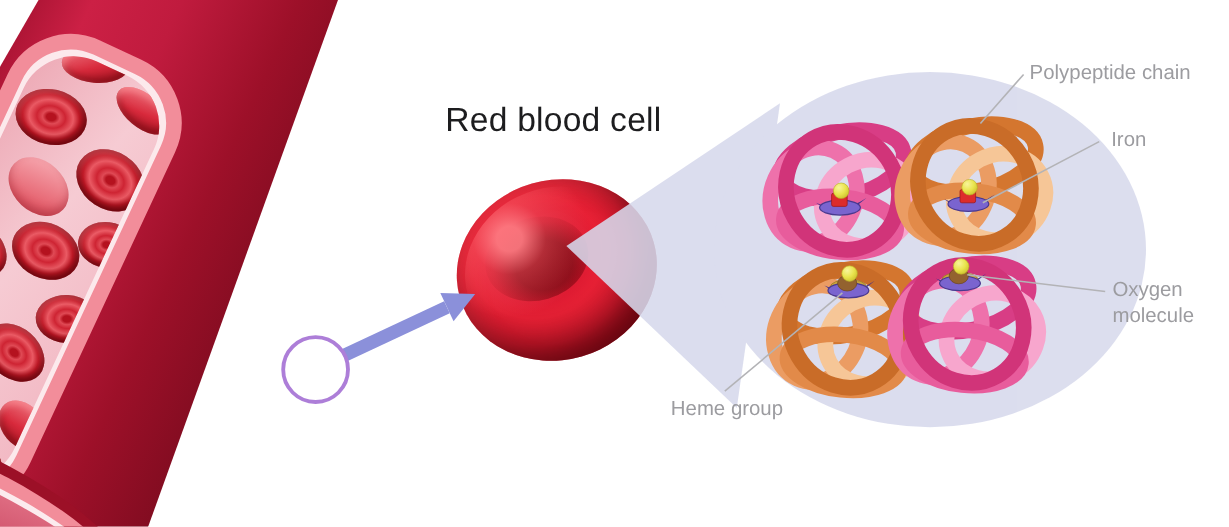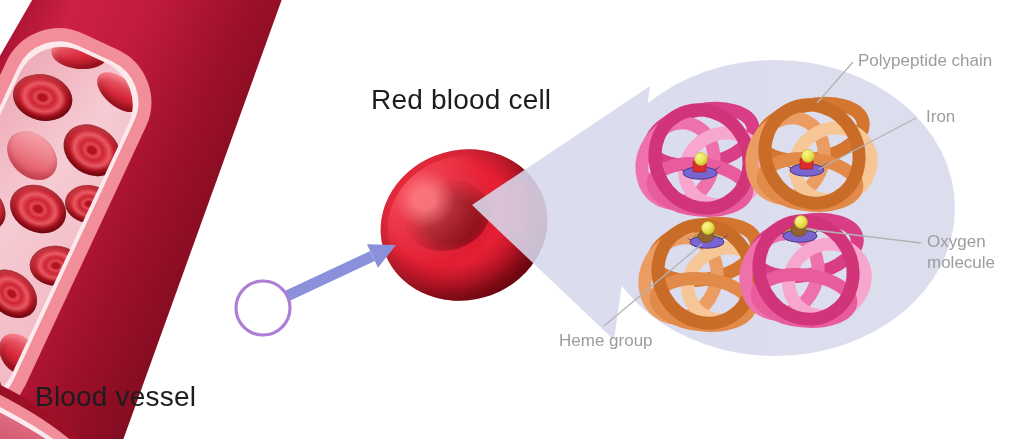--- a/index.html
+++ b/index.html
@@ -165,21 +165,20 @@
       </g>
 
     <g id="zoom-arrow">
         <line x1="287" y1="296" x2="372.45028940855633" y2="256.01867192810664" stroke="#8b90da" stroke-width="11"></line>
         <polygon points="396,245 377.95962537260965,267.79352722382845 366.940953444503,244.2438166323848" fill="#8b90da"></polygon>
       </g>
 
     <circle id="hl-ring" fill="none" stroke-width="3.2" cx="263" cy="308" r="27" stroke="#ad7ed8"></circle>
   </svg>
 
-  <div class="lbl main" style="left:35px;top:381px">Blood vessel</div>
   <div class="lbl main" style="left:371px;top:84px">Red blood cell</div>
 
   <div class="lbl gray" style="left: 858px; top: 50px; width: 150px;">Polypeptide chain</div>
   <div class="lbl gray" style="left: 926px; top: 106px; width: 60px;">Iron</div>
   <div class="lbl gray" style="left: 927px; top: 231px; width: 86px;">Oxygen molecule</div>
   <div class="lbl gray" style="left: 559px; top: 330px; width: 120px;">Heme group</div>
 
 </div>
 
 </body></html>

